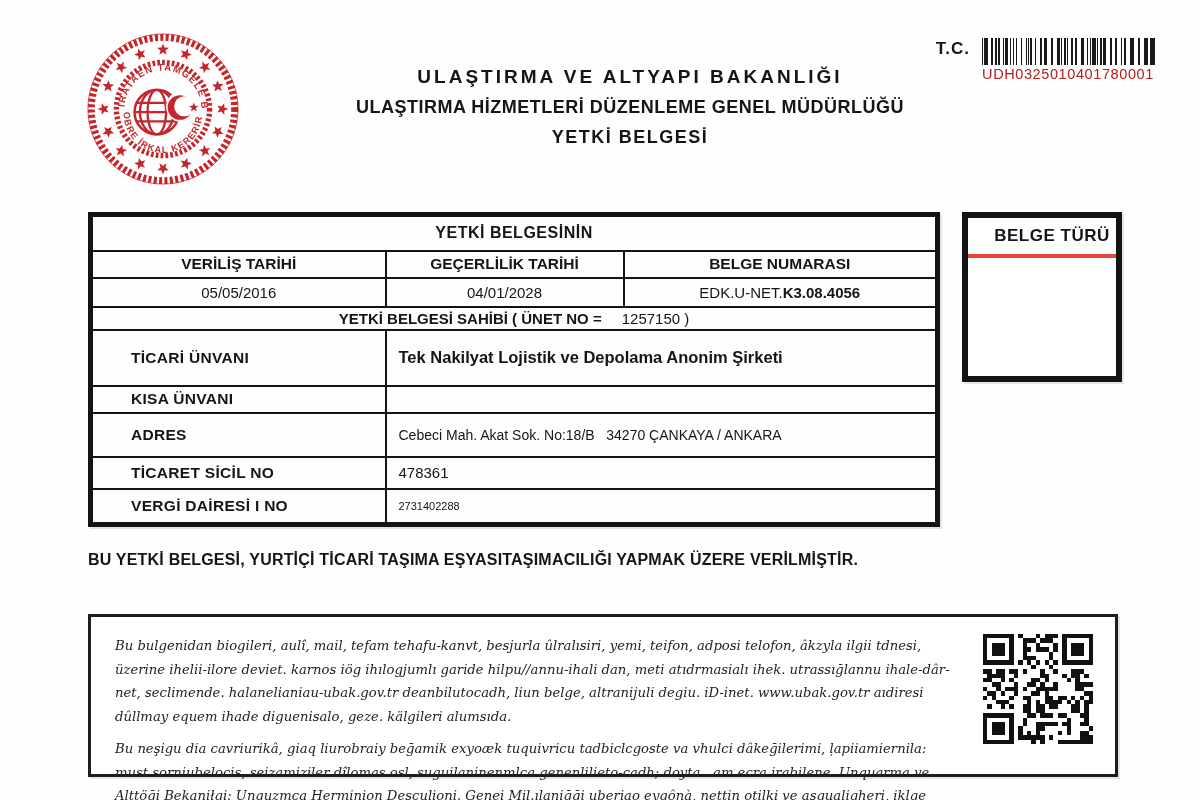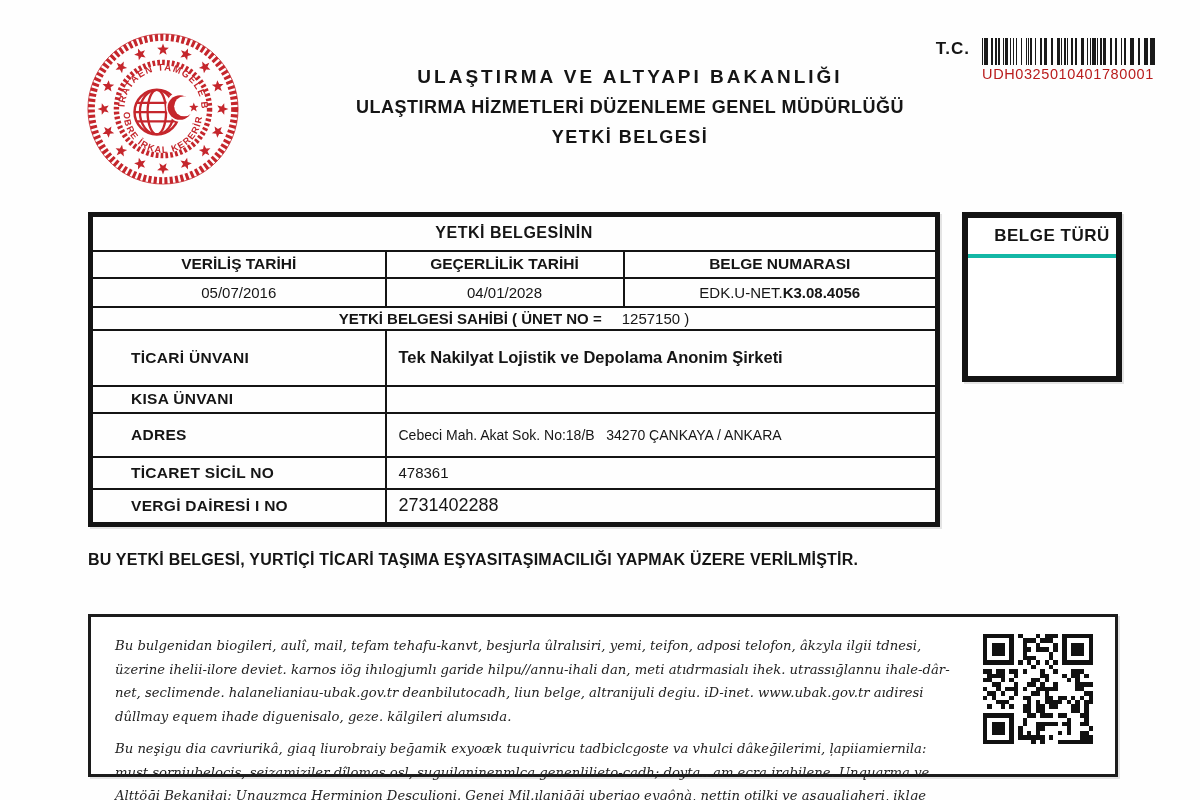--- a/index.html
+++ b/index.html
@@ -36,32 +36,32 @@
   .r-ticari td   { height:56px; }
   .r-kisa td     { height:27px; }
   .r-adres td    { height:44px; }
   .r-sicil td    { height:32px; }
   .r-vergi td    { height:36px; }
   td.lbl { font-weight:bold; font-size:15.5px; padding-left:38px; letter-spacing:0.3px; }
   td.val { padding-left:12px; white-space:pre-wrap; }
   .r-ticari td.val { font-weight:bold; font-size:16.5px; }
   .r-adres td.val  { font-size:14px; }
   .r-sicil td.val  { font-size:15px; }
-  .r-vergi td.val  { font-size:18px; }
+  .r-vergi td.val  { font-size:11px; }
   .holder-bold { font-weight:bold;text-align:right; }
   .holder-num  { font-weight:normal; margin-left:20px; }
   .belgeno-bold { font-weight:bold; }
 
   
   .belge-turu {
     position:absolute; left:962px; top:212px; width:160px; height:170px;
     border:6px solid #141414; background:#fff; box-shadow:2px 2px 0 rgba(0,0,0,0.10);
   }
   .belge-turu-head {
-    height:40px; border-bottom:4px solid #14b8a6; display:flex; align-items:center;
+    height:40px; border-bottom:4px solid #ef4444; display:flex; align-items:center;
     justify-content:center; font-weight:bold; font-size:17px; letter-spacing:0.5px;padding-left:20px;
   }
   .belge-turu-body { height:114px; display:flex; align-items:center; justify-content:center; }
   .belge-turu-value { font-size:44px; letter-spacing:1px; color:#111; }
 
   
   .statement {
     position:absolute; left:88px; top:551px; width:880px;
     font-weight:bold; font-size:16px; letter-spacing:0.2px;
   }
@@ -202,21 +202,21 @@
     <tbody>
         <tr class="r-title">
       <td colspan="3" class="c-center">YETKİ BELGESİNİN</td>
     </tr>
     <tr class="r-heads">
       <td class="c-center">VERİLİŞ TARİHİ</td>
       <td class="c-center">GEÇERLİLİK TARİHİ</td>
       <td class="c-center">BELGE NUMARASI</td>
     </tr>
     <tr class="r-vals">
-      <td class="c-center">05/07/2016</td>
+      <td class="c-center">05/05/2016</td>
       <td class="c-center">04/01/2028</td>
       <td class="c-center"><span>EDK.U-NET.</span><span class="belgeno-bold">K3.08.4056</span></td>
     </tr>
     <tr class="r-holder">
       <td colspan="3" class="c-center"><span class="holder-bold">YETKİ BELGESİ SAHİBİ ( ÜNET NO =</span><span class="holder-num">1257150 )</span></td>
     </tr>
     <tr class="r-ticari">
       <td class="lbl">TİCARİ ÜNVANI</td>
       <td class="val" colspan="2">Tek Nakilyat Lojistik ve Depolama Anonim Şirketi</td>
     </tr>

